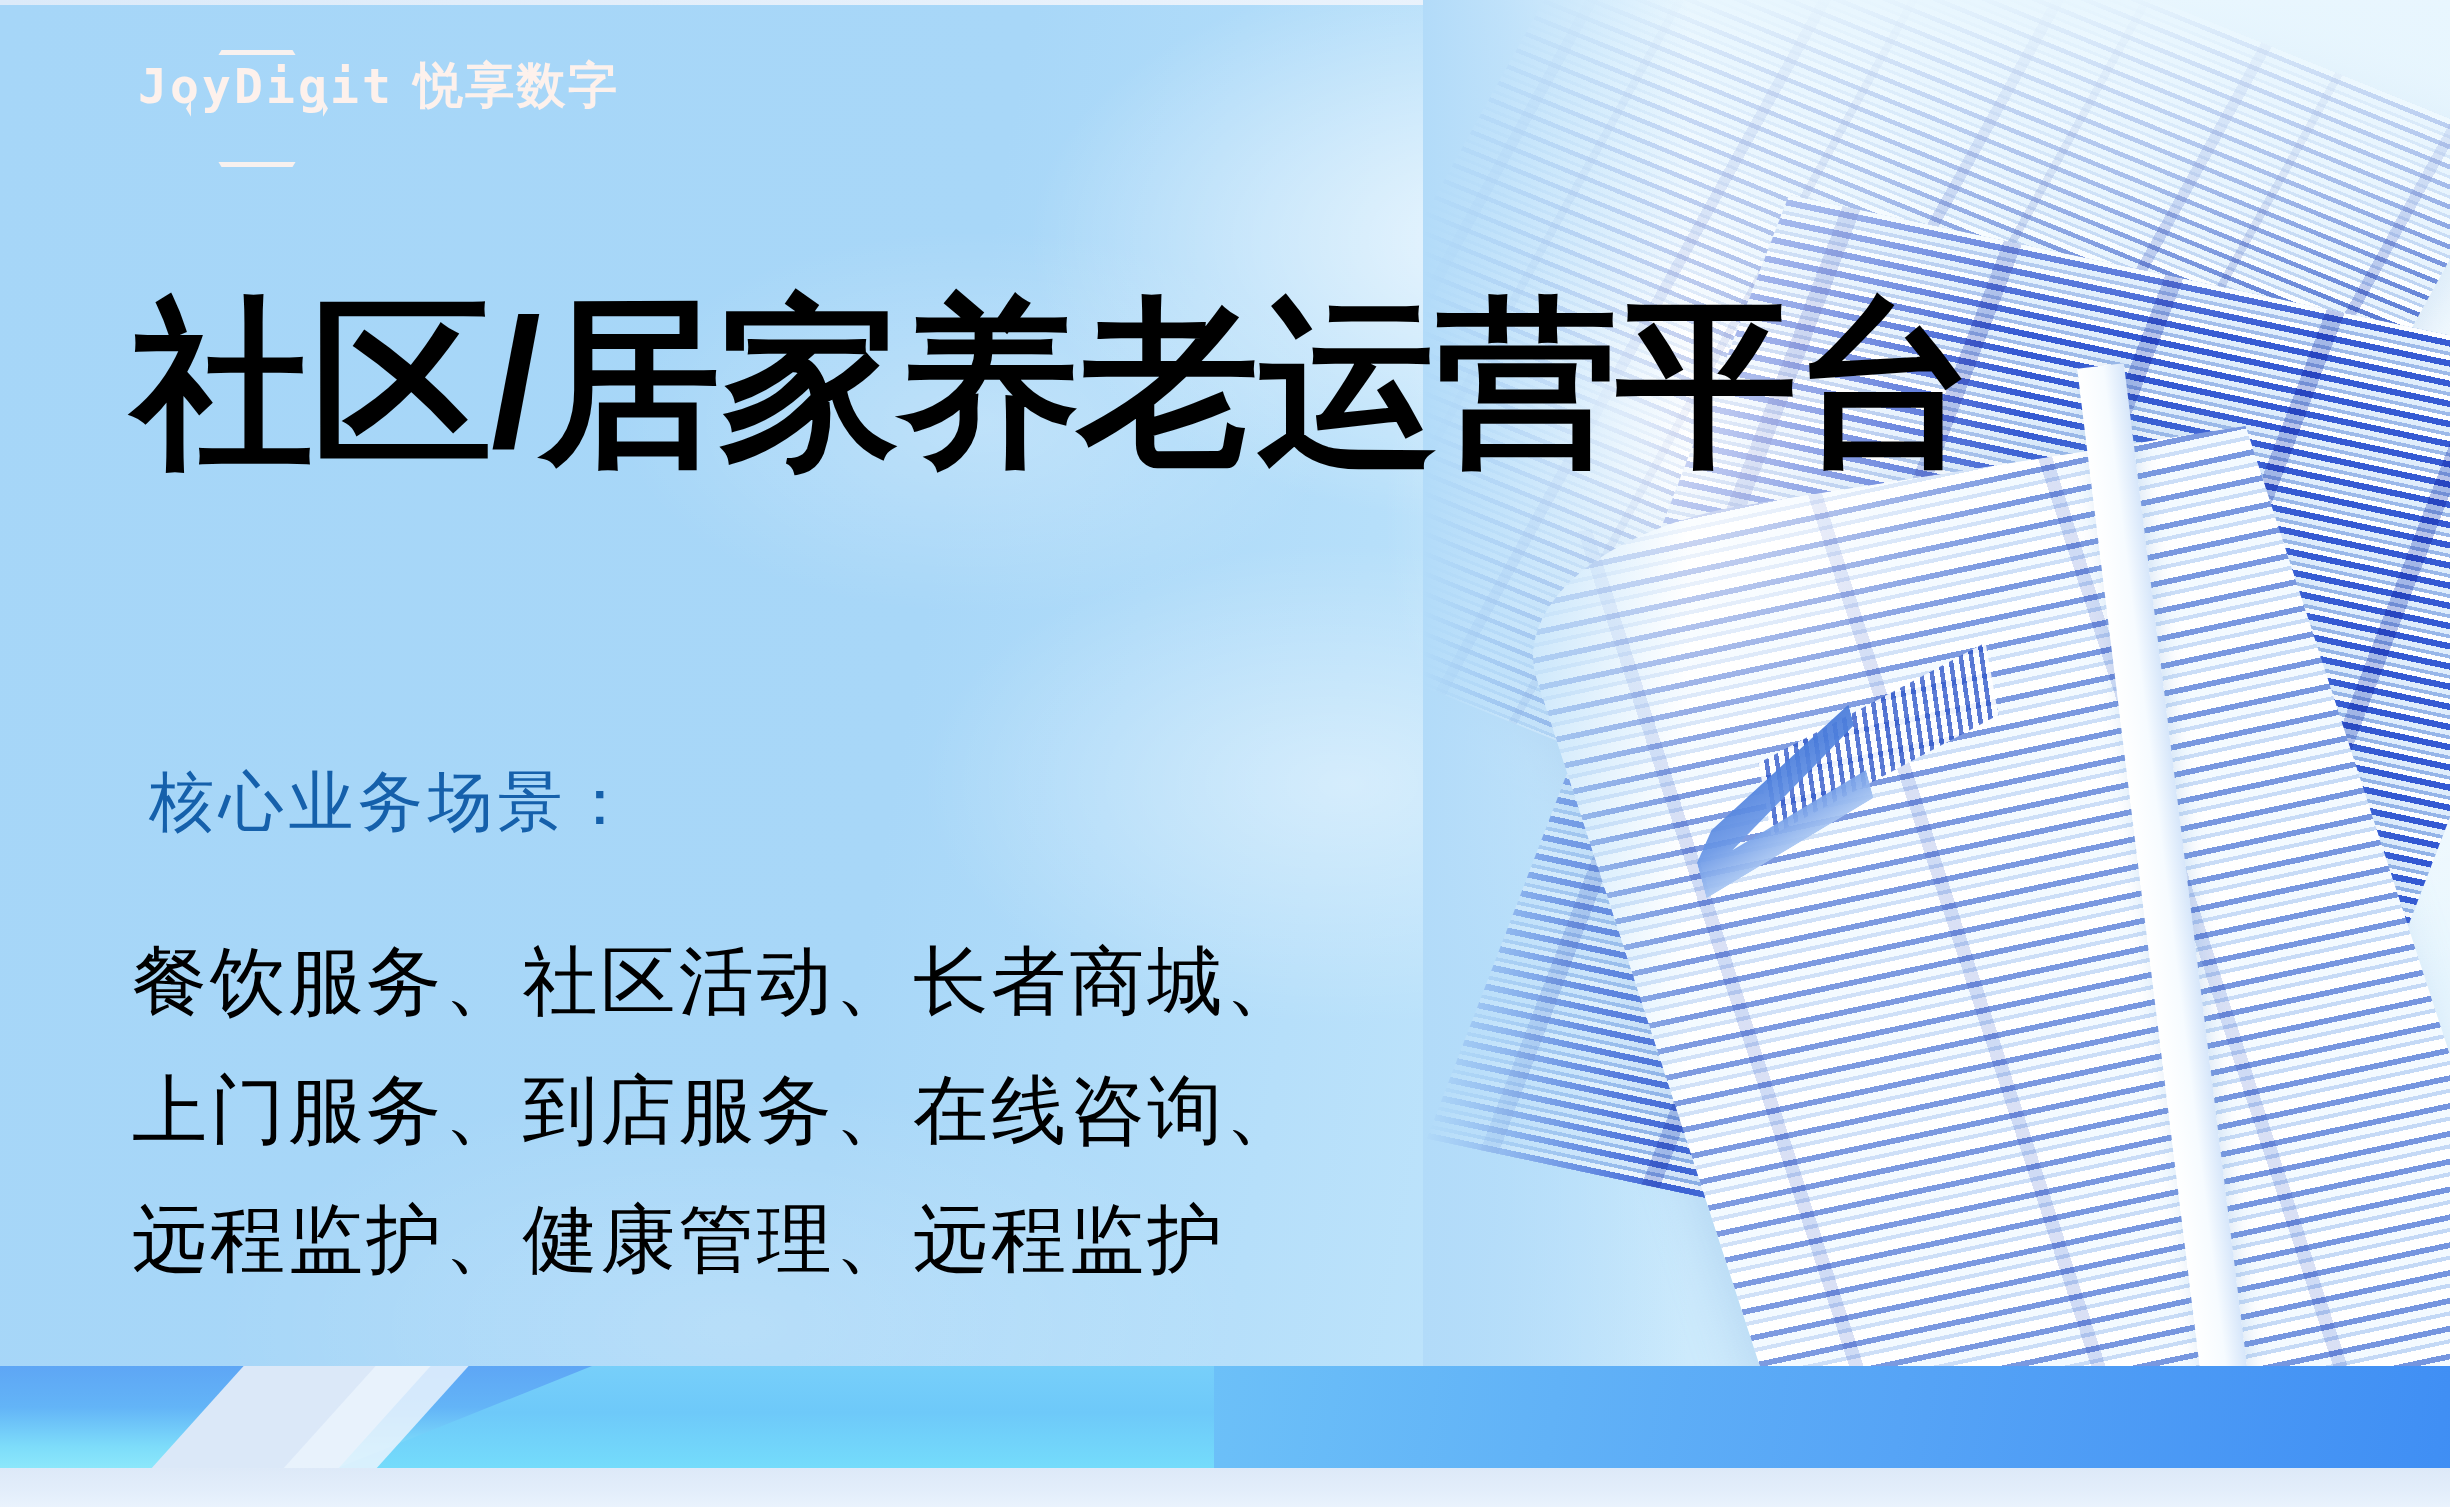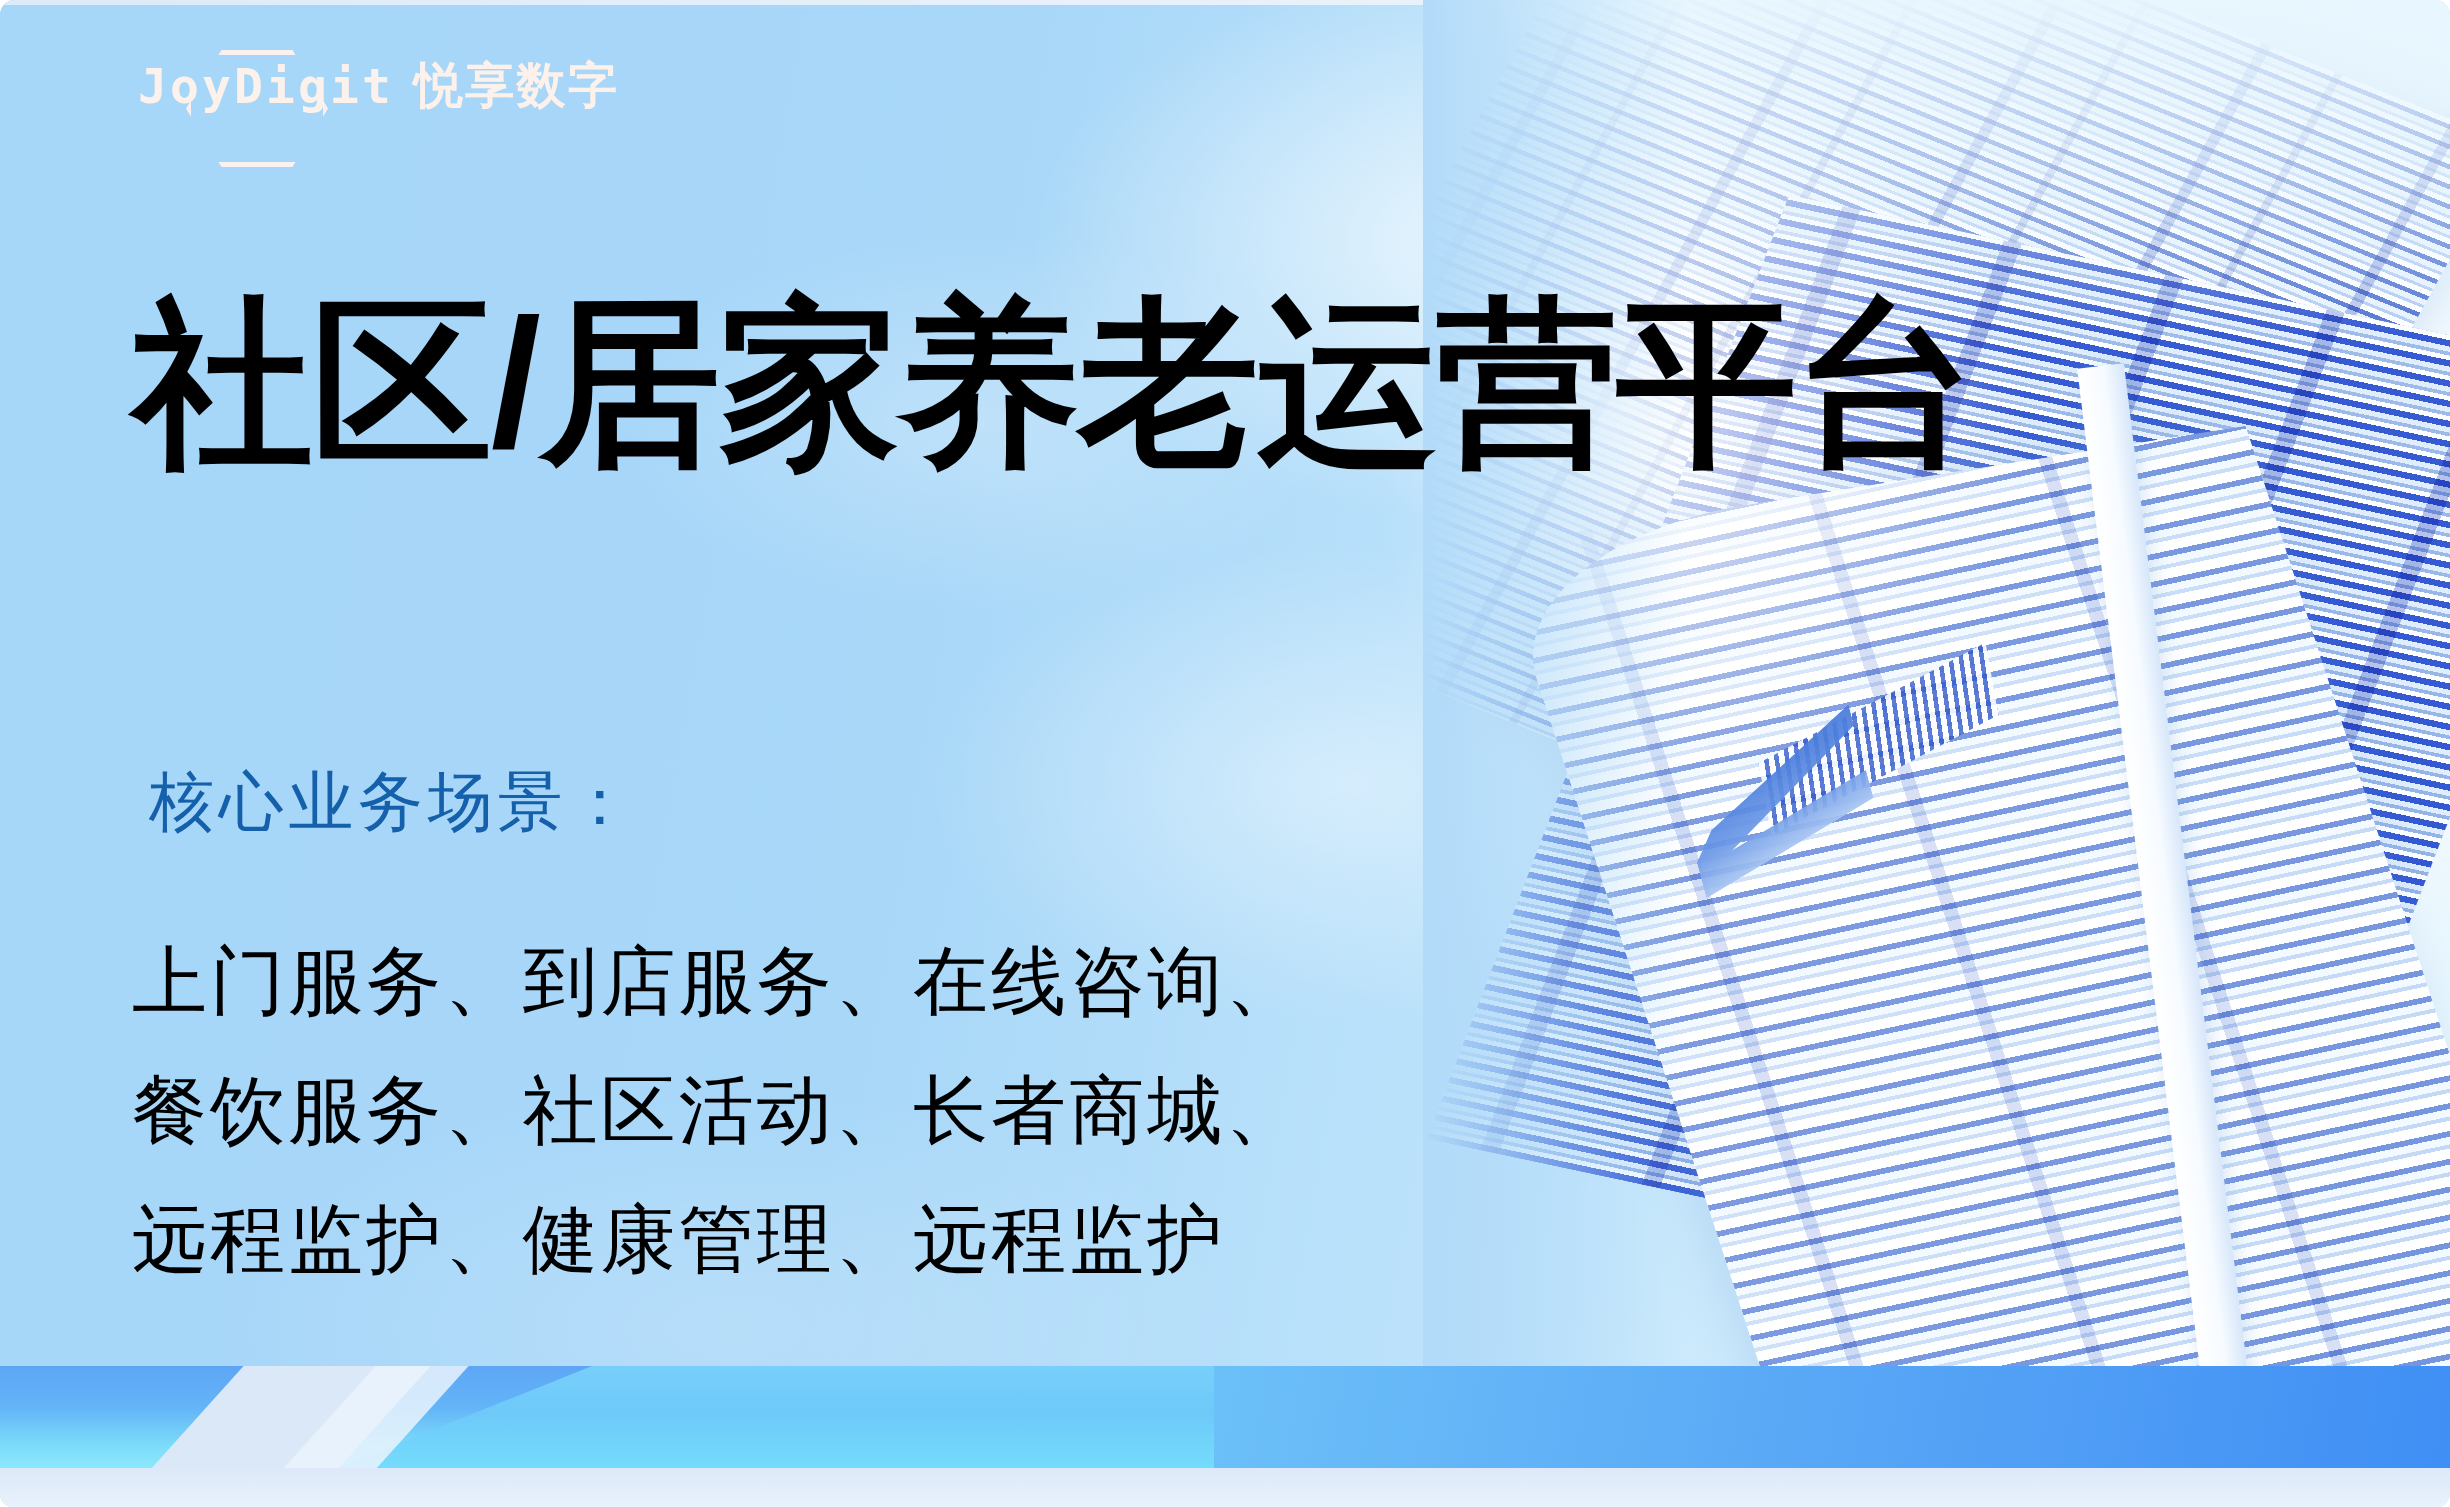--- a/index.html
+++ b/index.html
@@ -4,21 +4,20 @@
 <style>
   html,body{margin:0;padding:0;background:#ffffff;}
   body{font-family:"Liberation Sans","DejaVu Sans",sans-serif;}
 
   #slide{
     position:relative;
     width:2450px;
     height:1508px;
     overflow:hidden;
     background:#a9d8f8;
-    border-radius:15px;
   }
 
   
   .sky{
     position:absolute; inset:0;
     background:
       radial-gradient(ellipse 1167px 856px at 86% 34%, rgba(255,255,255,0.98) 0%, rgba(255,255,255,0.80) 26%, rgba(255,255,255,0.0) 62%),
       radial-gradient(ellipse 700px 405px at 62% 16%, rgba(255,255,255,0.72) 0%, rgba(255,255,255,0.0) 70%),
       radial-gradient(ellipse 591px 335px at 55% 52%, rgba(255,255,255,0.42) 0%, rgba(255,255,255,0.0) 72%),
       radial-gradient(ellipse 482px 257px at 40% 28%, rgba(255,255,255,0.26) 0%, rgba(255,255,255,0.0) 75%),
@@ -306,22 +305,22 @@
     <div class="logo-hex"></div>
     <div class="logo-en">JoyDigit</div>
     <div class="logo-cn">悦享数字</div>
   </div>
 
   <div class="headline">社区/居家养老运营平台</div>
 
   <div class="subhead">核心业务场景：</div>
 
   <div class="bodylist">
+    <div class="bodyline">餐饮服务、社区活动、长者商城、</div>
     <div class="bodyline">上门服务、到店服务、在线咨询、</div>
-    <div class="bodyline">餐饮服务、社区活动、长者商城、</div>
     <div class="bodyline">远程监护、健康管理、远程监护</div>
   </div>
 
   <div class="ribbon">
     <div class="rb-main"></div>
     <div class="rb-tri"></div>
     <div class="rb-right"></div>
     <div class="rb-slash"></div>
     <div class="rb-slash2"></div>
     <div class="rb-base"></div>

